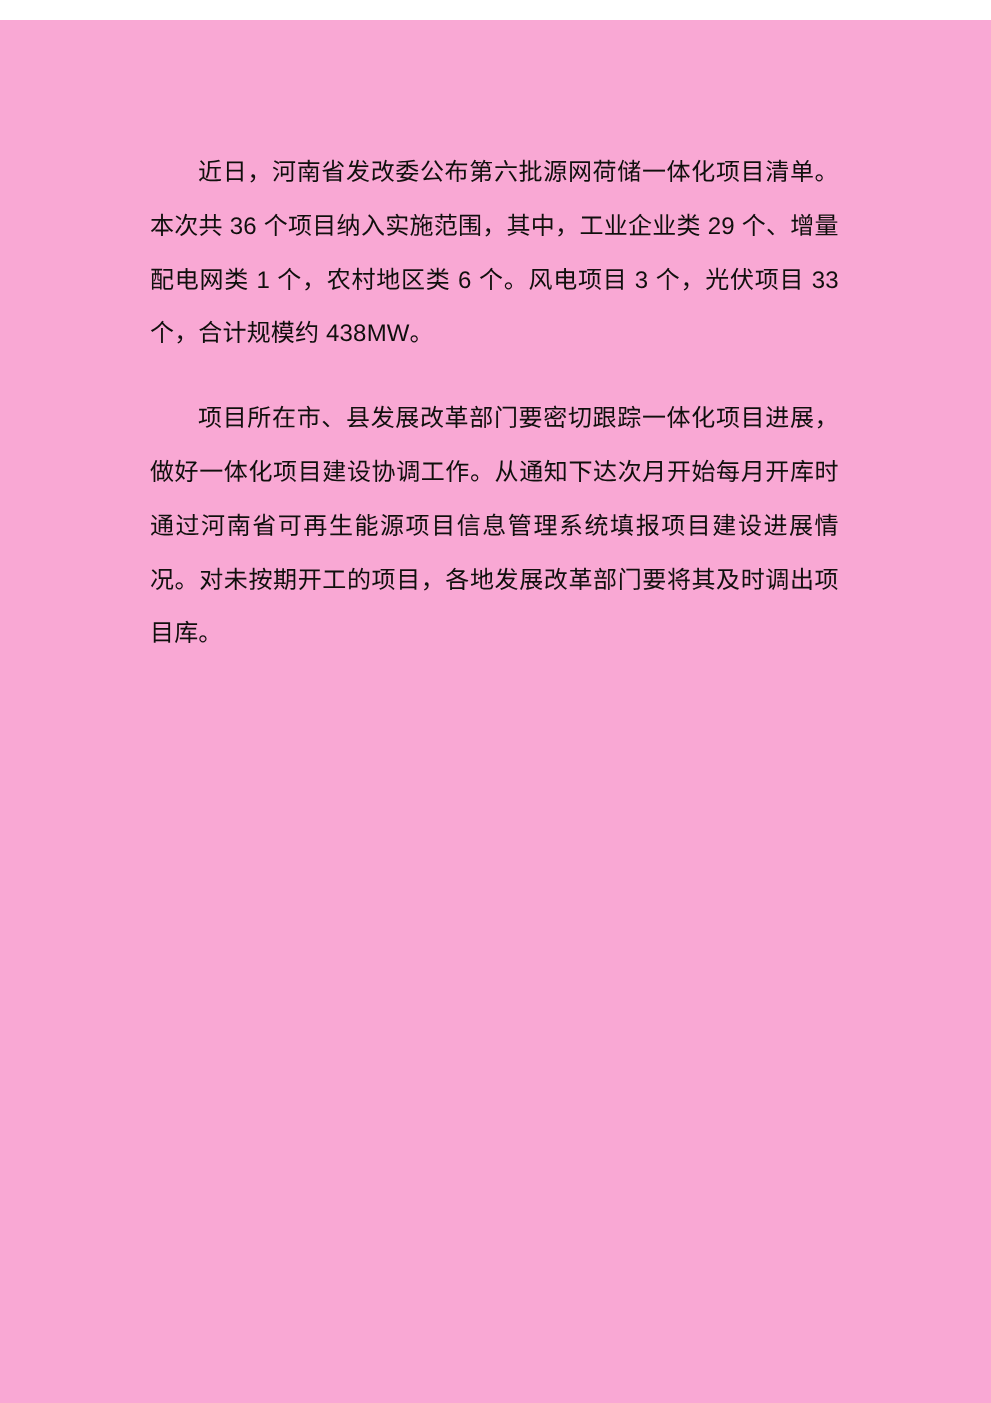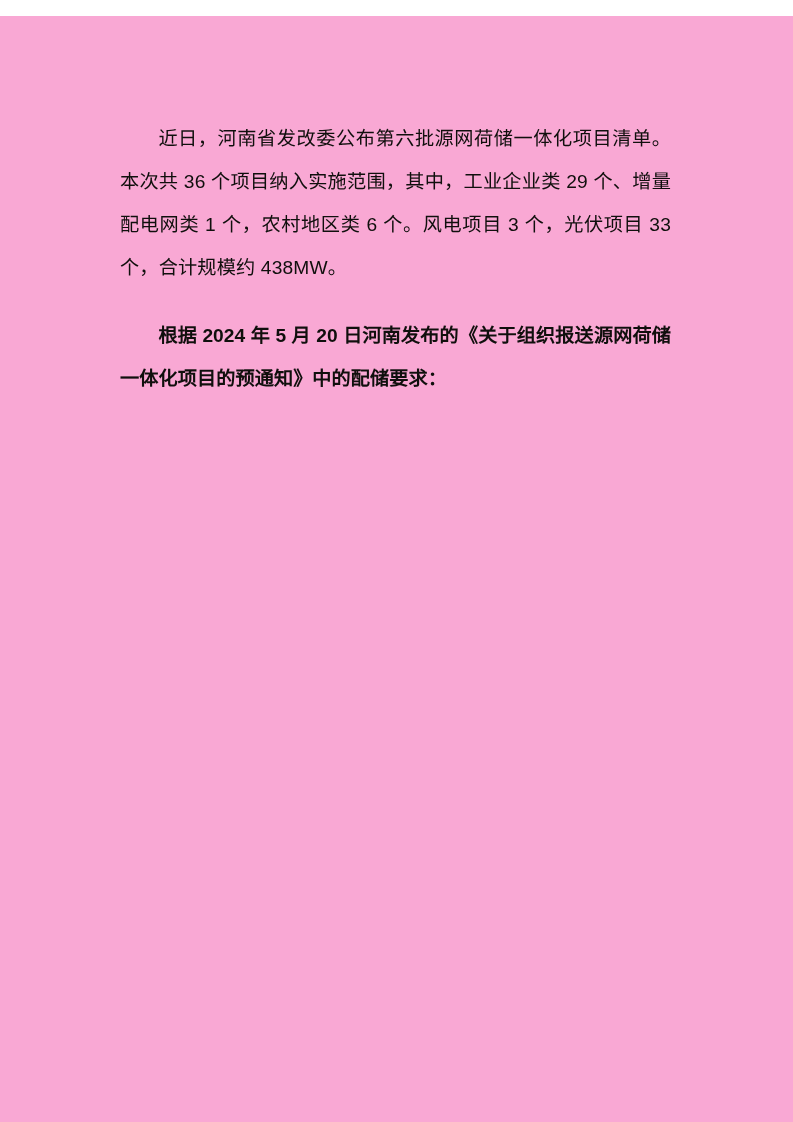--- a/index.html
+++ b/index.html
@@ -66,19 +66,19 @@
 </style>
 </head>
 <body>
 
 <div class="page">
   <div class="doc-body">
 
     <p class="para">近日，河南省发改委公布第六批源网荷储一体化项目清单。本次共 36 个项目纳入实施范围，其中，工业企业类 29 个、增量配电网类 1 个，农村地区类 6 个。风电项目 3 个，光伏项目 33 个，合计规模约 438MW。</p>
 
 
+    <p class="para">项目所在市、县发展改革部门要密切跟踪一体化项目进展，做好一体化项目建设协调工作。从通知下达次月开始每月开库时通过河南省可再生能源项目信息管理系统填报项目建设进展情况。对未按期开工的项目，各地发展改革部门要将其及时调出项目库。</p>
 
 
-    <p class="para bold">根据 2024 年 5 月 20 日河南发布的《关于组织报送源网荷储一体化项目的预通知》中的配储要求：</p>
 
 
   </div>
 </div>
 
 </body></html>

